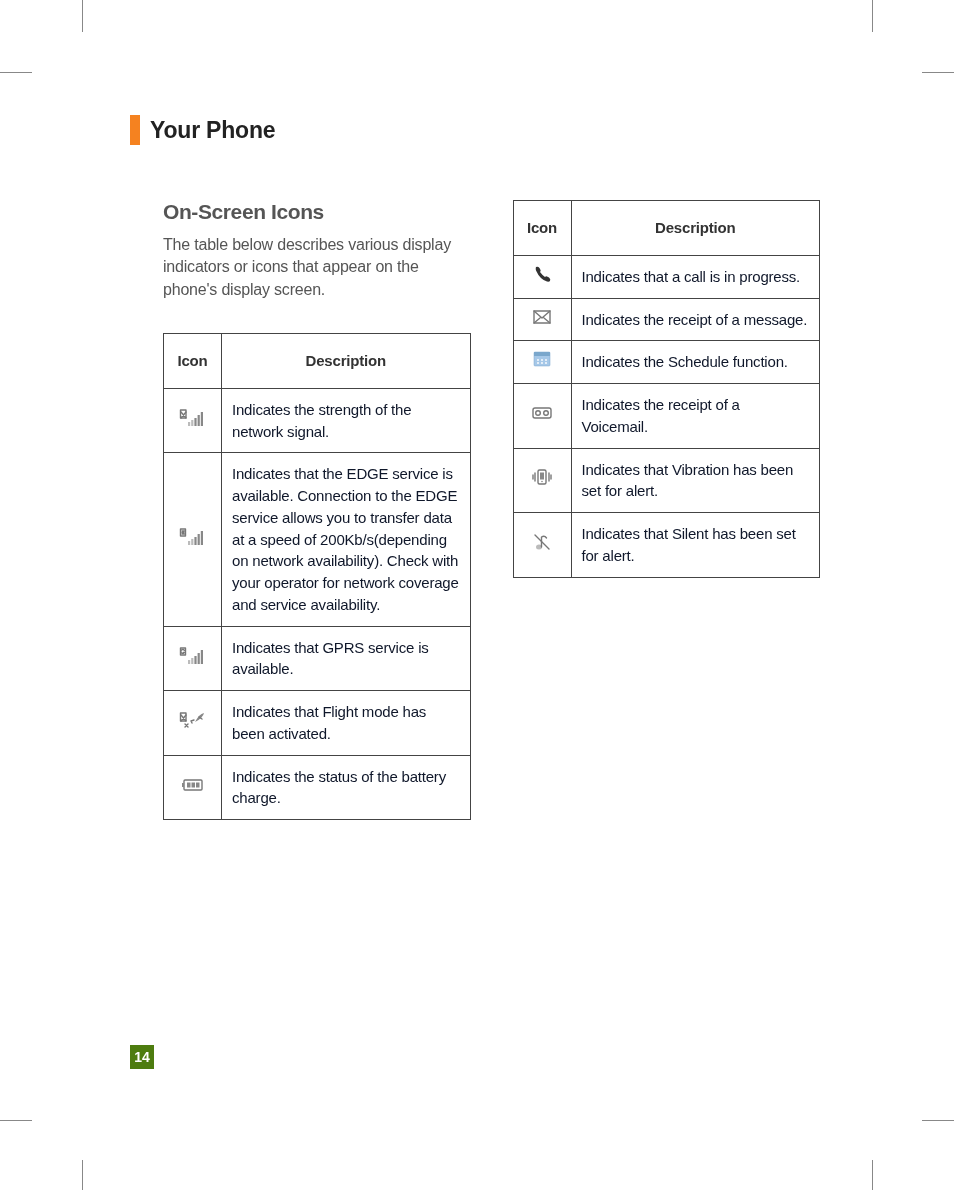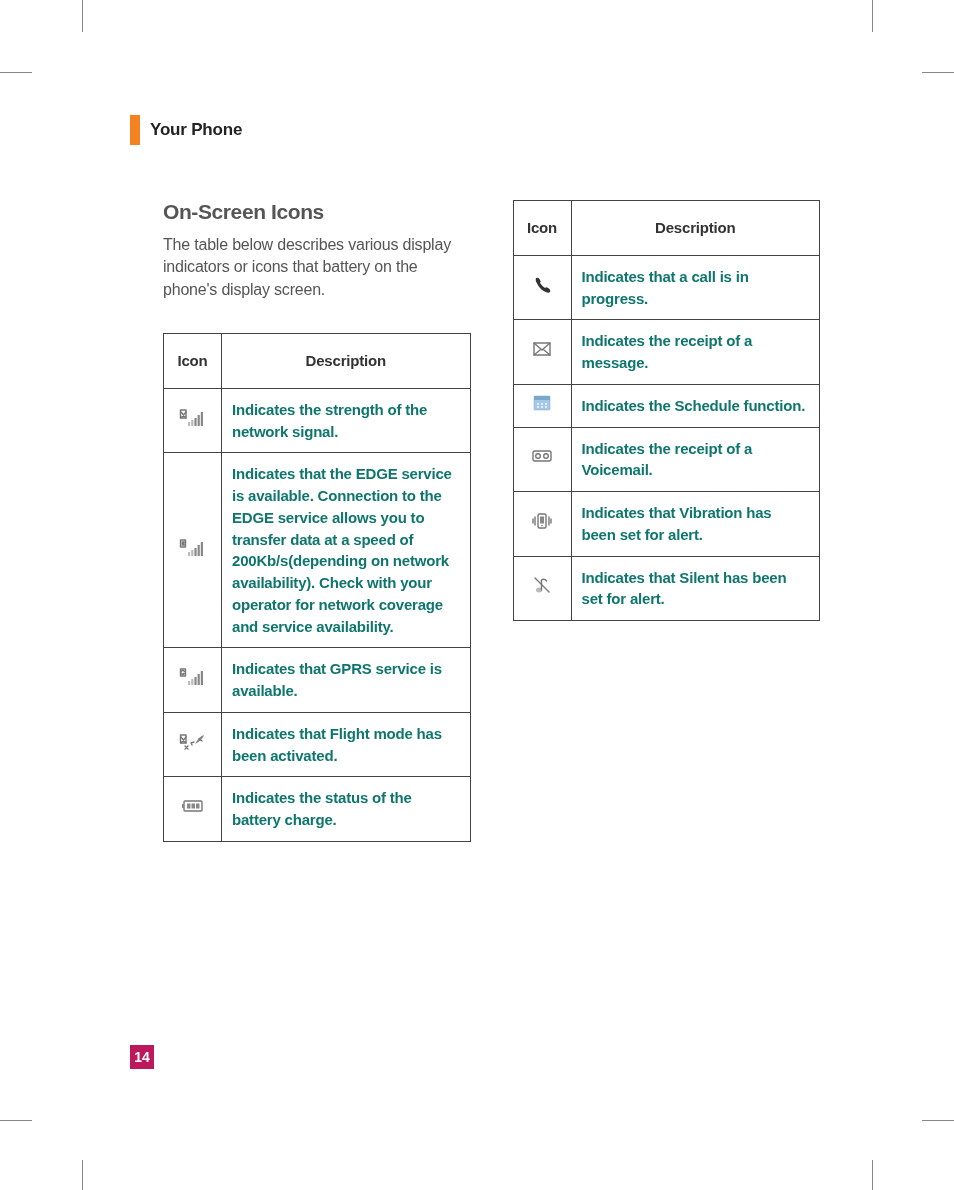--- a/index.html
+++ b/index.html
@@ -49,21 +49,21 @@
     gap: 10px;
     margin-bottom: 55px;
   }
   .header-bar {
     width: 10px;
     height: 30px;
     background: #f58220;
   }
   .header-title {
     font-weight: bold;
-    font-size: 17px;
+    font-size: 23px;
     letter-spacing: -0.2px;
     color: #222;
   }
 
   .columns {
     display: flex;
     gap: 42px;
     align-items: flex-start;
     margin-left: 33px;
   }
@@ -89,22 +89,22 @@
 
   table.icon-table {
     border-collapse: collapse;
     width: 100%;
     table-layout: fixed;
   }
   table.icon-table th, table.icon-table td {
     border: 1px solid #444;
     padding: 10px 10px;
     font-size: 15px;
-    color: #0f766e;
-    font-weight: 700;
+    color: #0f172a;
+    font-weight: 400;
     letter-spacing: -0.2px;
     line-height: 1.45;
     vertical-align: middle;
   }
   table.icon-table th {
     font-weight: bold;
     text-align: center;
     color: #333;
     padding: 16px 6px;
   }
@@ -119,21 +119,21 @@
     height: 20px;
   }
 
   
   .page-number {
     position: absolute;
     left: 130px;
     top: 1045px;
     width: 24px;
     height: 24px;
-    background: #be185d;
+    background: #4d7c0f;
     color: #fff;
     font-weight: bold;
     font-size: 14px;
     display: flex;
     align-items: center;
     justify-content: center;
   }
 
   
   svg .st { stroke:#777; stroke-width:1.4; fill:none; stroke-linecap:round; stroke-linejoin:round; }
@@ -159,21 +159,21 @@
 
   <div class="header">
     <div class="header-bar"></div>
     <div class="header-title">Your Phone</div>
   </div>
 
   <div class="columns">
 
     <div class="col">
       <h2 class="section-title">On-Screen Icons</h2>
-      <p class="intro">The table below describes various display indicators or icons that battery on the phone's display screen.</p>
+      <p class="intro">The table below describes various display indicators or icons that appear on the phone's display screen.</p>
 
       <table class="icon-table">
         <colgroup>
             <col class="icon-col">
             <col>
           </colgroup>
         <thead>
           <tr>
             <th>Icon</th>
             <th>Description</th>

